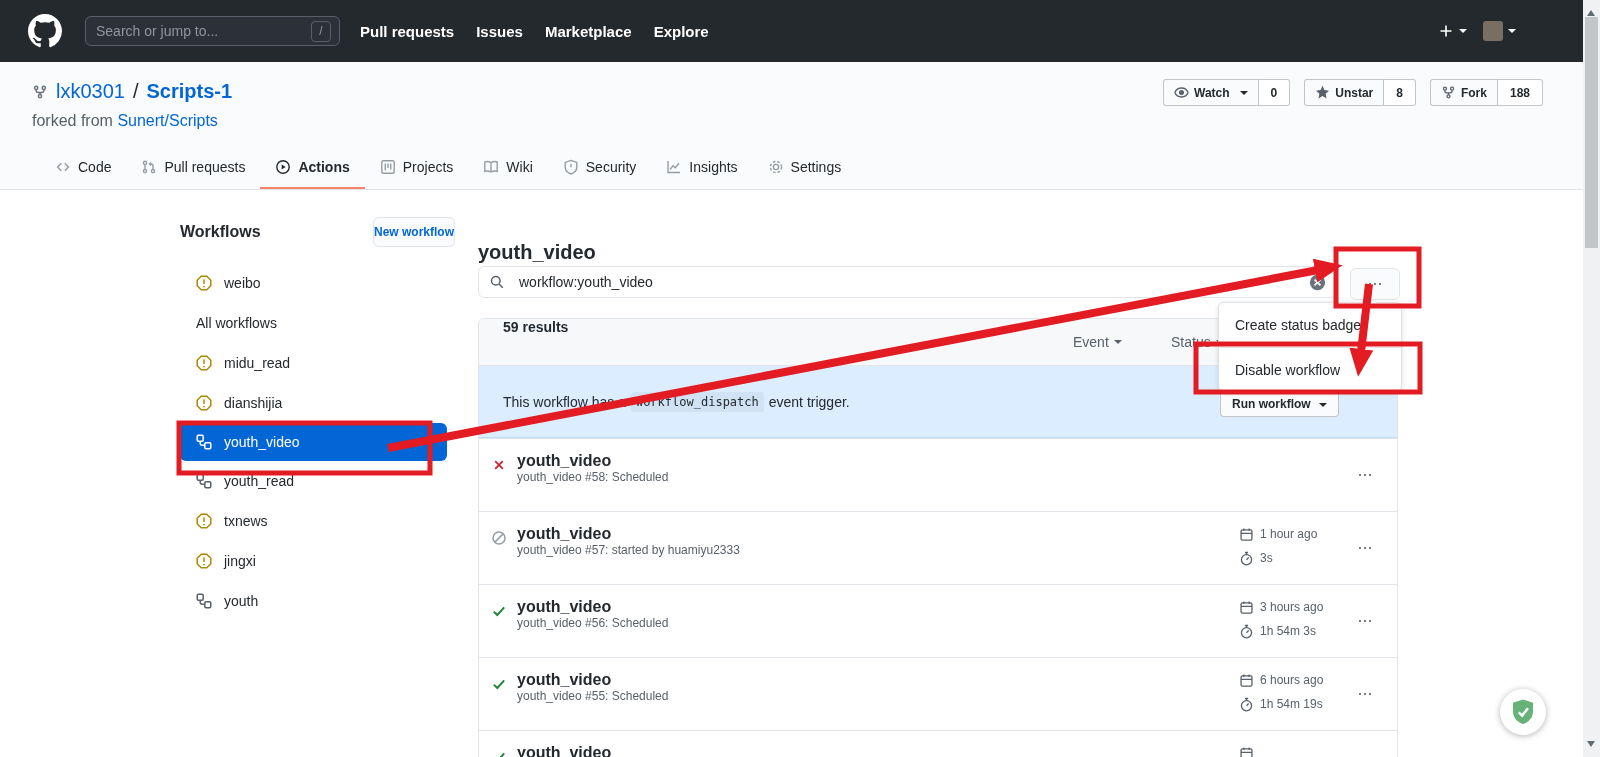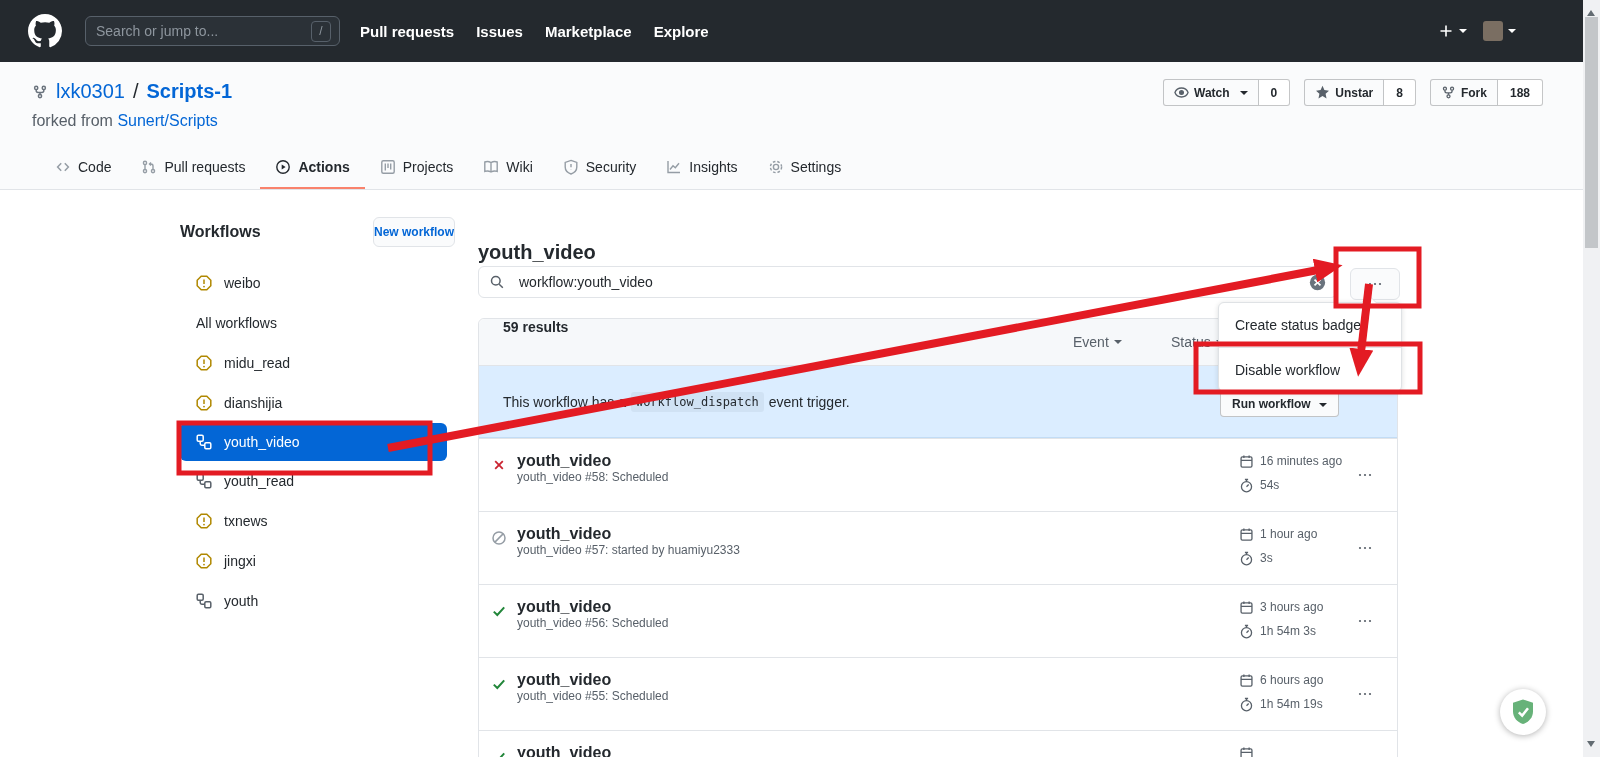--- a/index.html
+++ b/index.html
@@ -391,36 +391,20 @@
       </div>
 
       <div class="run-row">
         <svg class="run-status" viewBox="0 0 16 16" width="16" height="16">
             <path d="M4.2 4.2l7.6 7.6M11.8 4.2l-7.6 7.6" stroke="#cb2431" stroke-width="1.8"></path>
           </svg>
         <div class="run-text">
           <div class="run-title">youth_video</div>
           <div class="run-sub">youth_video #58: Scheduled</div>
         </div>
-        <div class="run-meta">
-          <div class="meta-line">
-              <svg viewBox="0 0 16 16" width="15" height="15" fill="none" stroke="#586069" stroke-width="1.4">
-                <rect x="2.2" y="3" width="11.6" height="11" rx="1.4"></rect>
-                <path d="M2.2 6.8h11.6M5.2 1.6v2.6M10.8 1.6v2.6"></path>
-              </svg>
-              <span>16 minutes ago</span>
-            </div>
-          <div class="meta-line">
-              <svg viewBox="0 0 16 16" width="15" height="15" fill="none" stroke="#586069" stroke-width="1.4">
-                <circle cx="8" cy="9.3" r="5.4"></circle>
-                <path d="M8 9.3 10.3 7M6.3 1.6h3.4M8 1.6v2.3"></path>
-              </svg>
-              <span>54s</span>
-            </div>
-        </div>
         <span class="run-kebab">
             <svg viewBox="0 0 16 16" width="16" height="16">
               <circle cx="3" cy="8" r="1.1" fill="#586069"></circle>
               <circle cx="8" cy="8" r="1.1" fill="#586069"></circle>
               <circle cx="13" cy="8" r="1.1" fill="#586069"></circle>
             </svg>
           </span>
       </div>
 
       <div class="run-row">

